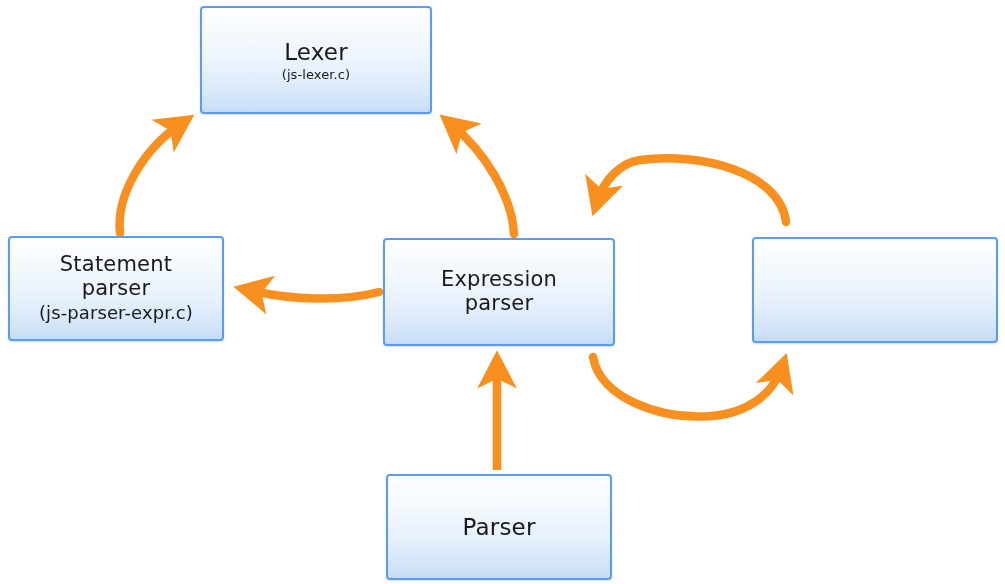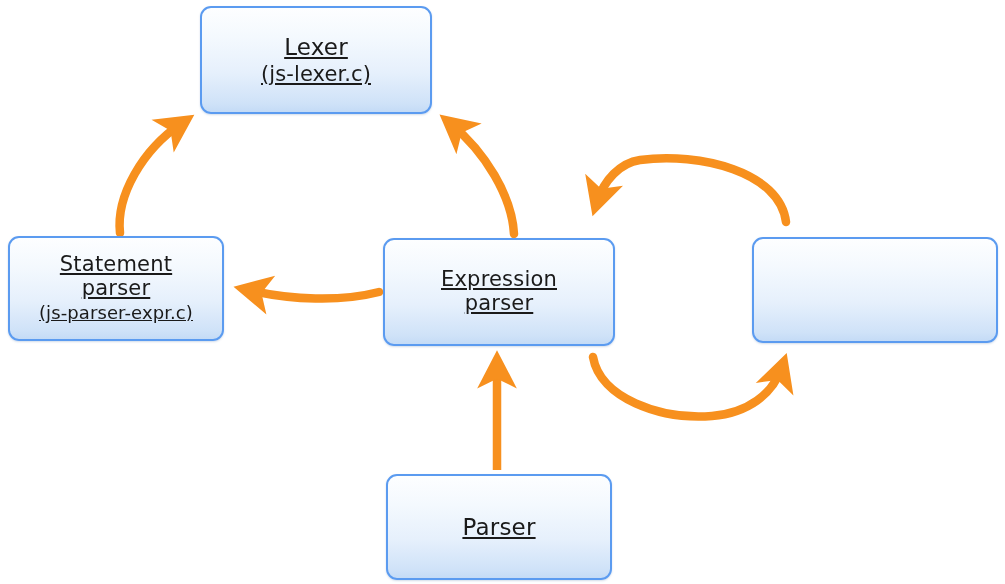--- a/index.html
+++ b/index.html
@@ -22,39 +22,38 @@
     left: 0;
     top: 0;
     width: 1005px;
     height: 584px;
     pointer-events: none;
   }
   .node {
     position: absolute;
     box-sizing: border-box;
     border: 2px solid #5b9bf0;
-    border-radius: 11px;
+    border-radius: 4px;
     background: linear-gradient(to bottom, #fdfeff 0%, #f4f9fe 28%, #e6f0fc 62%, #cfe2f8 92%, #c4dbf6 100%);
     box-shadow: 0 1px 2px rgba(80,120,170,0.25);
     display: flex;
     flex-direction: column;
     align-items: center;
     justify-content: center;
     text-align: left;
     color: #1a1a1a;
     line-height: 1.22;
-    text-decoration: underline;
   }
   .node .title {
     font-size: 23px;
     letter-spacing: 0.2px;
     white-space: nowrap;
   }
   .node .sub {
-    font-size: 21px;
+    font-size: 13px;
     letter-spacing: 0.1px;
     white-space: nowrap;
     margin-top: 1px;
   }
   .node.two-line-title .title {
     font-size: 21px;
     line-height: 1.14;
   }
   .node.two-line-title .sub {
     font-size: 18px;

